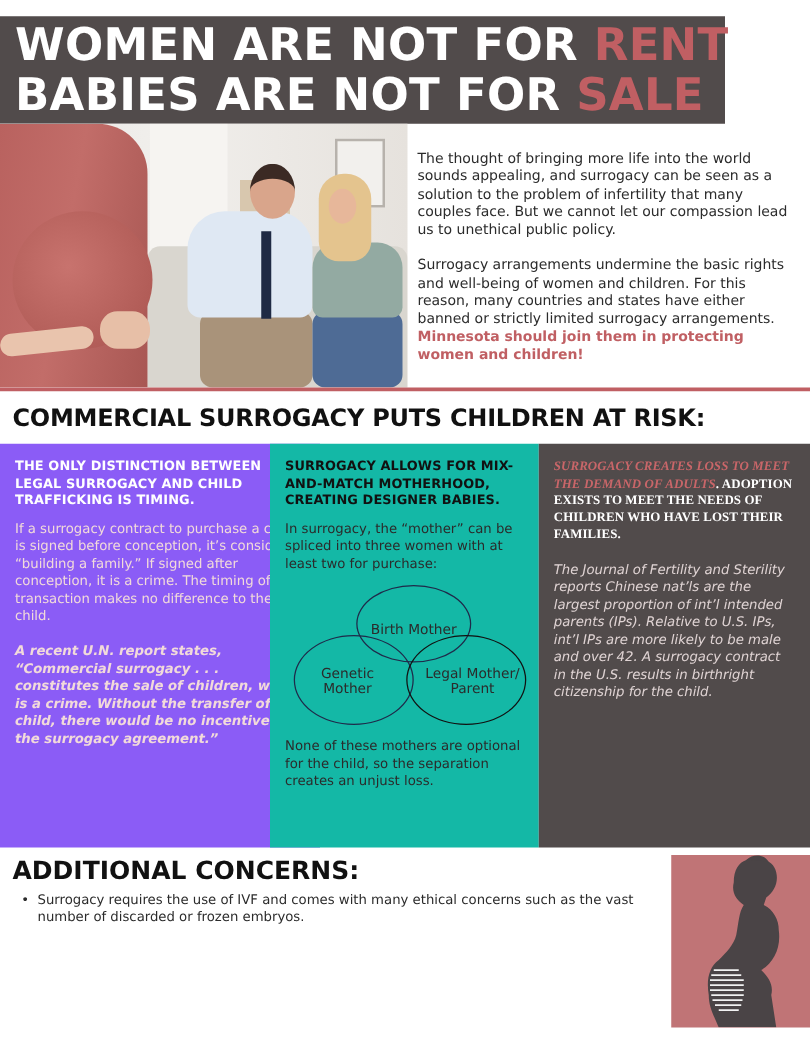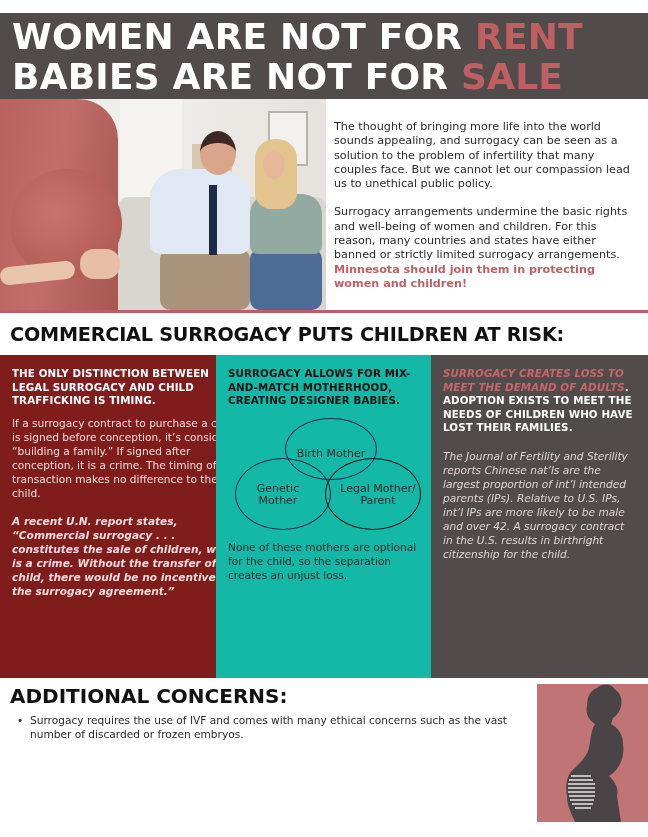--- a/index.html
+++ b/index.html
@@ -1,20 +1,20 @@
 <!DOCTYPE html>
 <html><head>
 <meta charset="utf-8">
 <style>
   * { box-sizing: border-box; margin: 0; padding: 0; }
   html, body { width: 648px; height: 837px; background: #ffffff; overflow: hidden; }
   body { font-family: "DejaVu Sans", "Liberation Sans", sans-serif; color: #2b2b2b; position: relative; }
 
   .header {
-    position: absolute; left: 0; top: 13px; width: 648px; height: 86px;
+    position: absolute; left: 0; top: 13px; width: 580px; height: 86px;
     background: #514b4b; padding: 4px 0 0 12px;
   }
   .header .line {
     font-family: "DejaVu Sans", sans-serif; font-weight: bold;
     font-size: 36px; line-height: 40px; color: #ffffff; letter-spacing: 0.2px;
     white-space: nowrap;
   }
   .header .accent { color: #c05f63; }
 
   .hero { position: absolute; left: 0; top: 99px; width: 648px; height: 213px; }
@@ -55,28 +55,28 @@
   .intro .hl { color: #c05f63; font-weight: bold; }
 
   .section-title {
     position: absolute; left: 10px; top: 322px; width: 630px;
     font-family: "DejaVu Sans", sans-serif; font-weight: bold;
     font-size: 19.2px; line-height: 26px; color: #111; letter-spacing: -0.2px; white-space: nowrap;
   }
 
   .cols { position: absolute; left: 0; top: 355px; width: 648px; height: 323px; }
   .col { position: absolute; top: 0; height: 323px; padding: 12px 12px 0 12px; }
-  .col1 { left: 0; width: 256px; background: #7f1d1d; color: #f3dede; }
+  .col1 { left: 0; width: 256px; background: #8b5cf6; color: #f3dede; }
   .col2 { left: 216px; width: 215px; background: #14b8a6; color: #2b2b2b; }
   .col3 { left: 431px; width: 217px; background: #514b4b; color: #ecd6d6; }
 
   .col h3 { font-size: 10.3px; line-height: 13.5px; font-weight: bold; letter-spacing: 0.1px; }
   .col1 h3 { color: #ffffff; }
   .col2 h3 { color: #111; }
-  .col3 h3 { color: #ffffff; }
+  .col3 h3 { color: #ffffff; font-family: Liberation Serif, serif; }
   .col3 h3 .hl { color: #c96669; font-style: italic; }
   .col p.body { font-size: 10.6px; line-height: 14px; margin-top: 8px; }
   .col1 p.body { color: #f2dada; }
   .col p.ital { font-style: italic; }
   .col1 p.quote { margin-top: 14px; font-weight: bold; }
   .col3 p.body { color: #e0d4d4; }
   .col3 p.gap { margin-top: 14px; }
 
   .venn { position: relative; width: 200px; height: 112px; margin: 10px 0 0 2px; }
   .circle { position: absolute; border: 1.6px solid #1f2a4a; border-radius: 50%; }
@@ -145,20 +145,21 @@
 
 <div class="cols">
   <div class="col col1">
     <h3>THE ONLY DISTINCTION BETWEEN LEGAL SURROGACY AND CHILD TRAFFICKING IS TIMING.</h3>
     <p class="body">If a surrogacy contract to purchase a child is signed before conception, it’s considered “building a family.” If signed after conception, it is a crime. The timing of this transaction makes no difference to the child.</p>
     <p class="body ital quote">A recent U.N. report states, “Commercial surrogacy . . . constitutes the sale of children, which is a crime. Without the transfer of a child, there would be no incentive for the surrogacy agreement.”</p>
   </div>
 
   <div class="col col2">
     <h3>SURROGACY ALLOWS FOR MIX-AND-MATCH MOTHERHOOD, CREATING DESIGNER BABIES.</h3>
+    <p class="body">In surrogacy, the “mother” can be spliced into three women with at least two for purchase:</p>
     <div class="venn">
       <div class="circle c-birth"></div>
       <div class="circle c-gen"></div>
       <div class="circle c-legal"></div>
       <div class="vlabel l-birth">Birth Mother</div>
       <div class="vlabel l-gen">Genetic Mother</div>
       <div class="vlabel l-legal">Legal Mother/ Parent</div>
     </div>
     <p class="body after">None of these mothers are optional for the child, so the separation creates an unjust loss.</p>
   </div>

